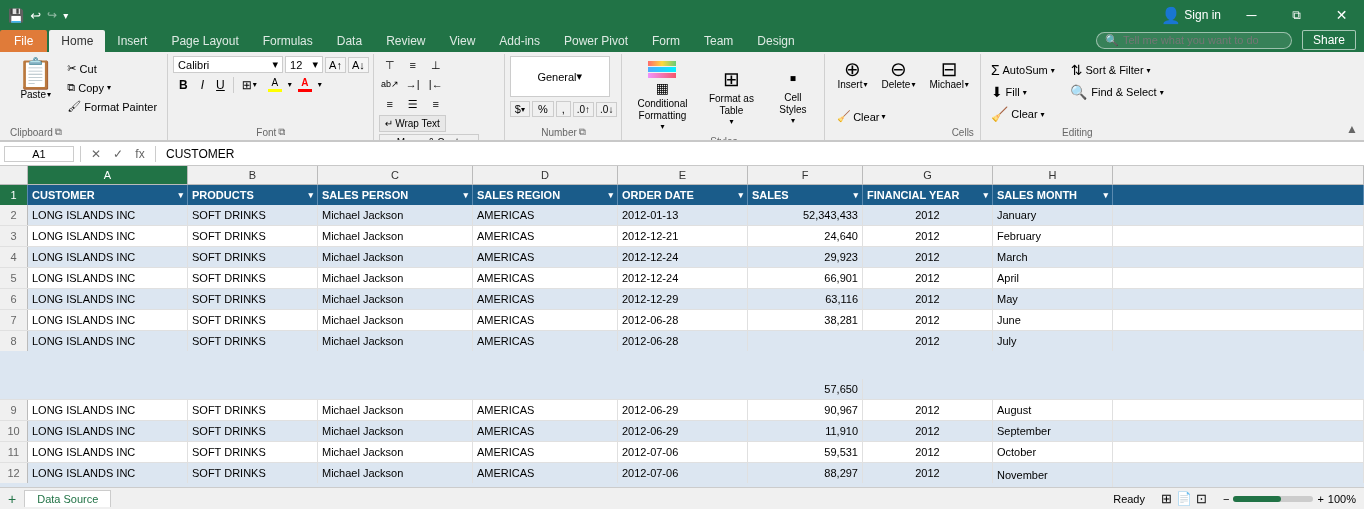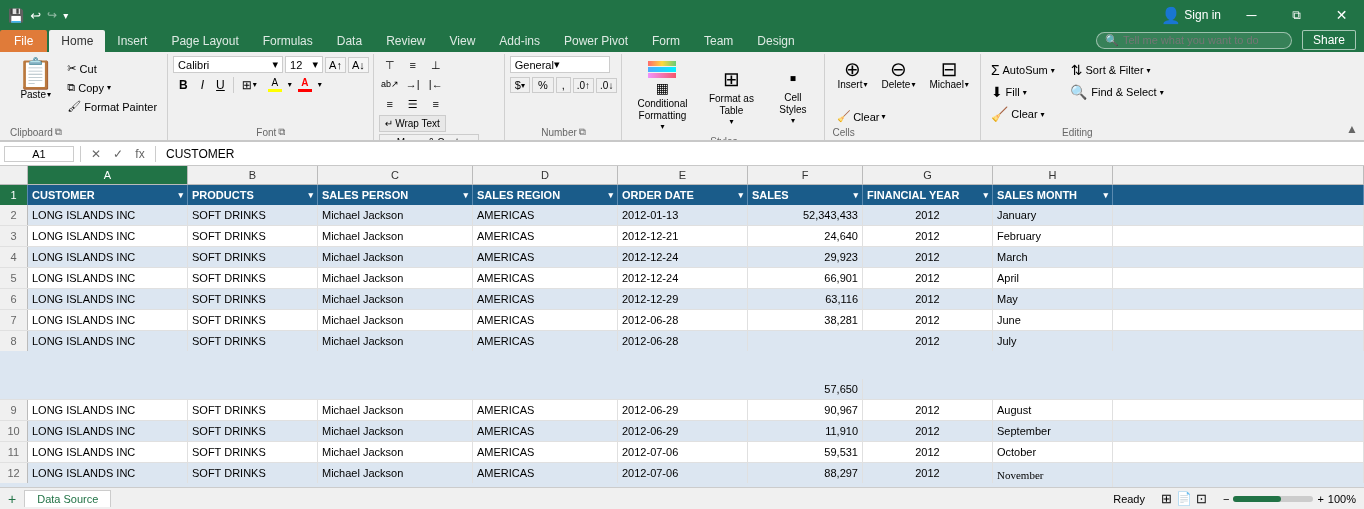--- a/index.html
+++ b/index.html
@@ -144,21 +144,21 @@
       <button style="border:1px solid #ccc; background:none; padding:2px 5px; cursor:pointer; font-size:10px; display:flex; align-items:center; gap:2px; white-space:nowrap;">
         <span>⇔</span>
         <span>Merge &amp; Center</span>
         <span style="font-size:8px;">▾</span>
       </button>
     </div>
 
   </div>
 
   <div style="display:flex; flex-direction:column; border-right:1px solid #d0d0d0; padding:2px 4px 0; min-width:115px;">
-    <div style="border:1px solid #ccc; background:white; padding:1px 4px; font-size:11px; width:100px; display:flex; align-items:center; justify-content:flex-start; cursor:pointer; margin-bottom:4px;">
+    <div style="border:1px solid #ccc; background:white; padding:13px 4px; font-size:11px; width:100px; display:flex; align-items:center; justify-content:center; cursor:pointer; margin-bottom:4px;">
       <span>General</span>
         <span>▾</span>
     </div>
     <div style="display:flex; align-items:center; gap:2px; margin-bottom:3px;">
       <button style="border:1px solid #ccc; background:none; padding:1px 4px; cursor:pointer; font-size:11px; display:flex; align-items:center;">$<span style="font-size:8px;">▾</span></button>
       <button style="border:1px solid #ccc; background:none; padding:1px 5px; cursor:pointer; font-size:11px;">%</button>
       <button style="border:1px solid #ccc; background:none; padding:1px 5px; cursor:pointer; font-size:11px;">,</button>
       <button style="border:1px solid #ccc; background:none; padding:1px 3px; cursor:pointer; font-size:10px;">.0↑</button>
       <button style="border:1px solid #ccc; background:none; padding:1px 3px; cursor:pointer; font-size:10px;">.0↓</button>
     </div>
@@ -225,21 +225,21 @@
       </div>
     </div>
 
     <div style="display:flex; align-items:center; gap:2px; margin-bottom:2px;">
       <button style="border:1px solid transparent; background:none; padding:1px 4px; cursor:pointer; font-size:11px; display:flex; align-items:center; gap:2px;">
         <span>🧹</span>
         <span>Clear</span>
         <span style="font-size:8px;">▾</span>
       </button>
     </div>
-    <div style="font-size:10px; color:#666; text-align:left; padding-bottom:2px;">Cells</div>
+    <div style="font-size:10px; color:#666; text-align:right; padding-bottom:2px;">Cells</div>
   </div>
 
   <div style="display:flex; flex-direction:column; padding:2px 4px 0; min-width:160px;">
     <div style="display:flex; gap:2px; flex:1;">
       <div style="display:flex; flex-direction:column; gap:2px; margin-top:4px;">
         <div style="display:flex; align-items:center; gap:3px; cursor:pointer; padding:1px 4px; border:1px solid transparent; border-radius:2px; font-size:11px;">
           <span style="font-size:14px;">Σ</span>
           <span>AutoSum</span>
           <span style="font-size:8px;">▾</span>
         </div>
@@ -460,21 +460,21 @@
       </div>
       <div style="display: flex; background: rgb(220, 230, 241); border-bottom: 1px solid rgb(224, 224, 224); flex-shrink: 0;">
         <div style="width: 28px; min-width: 28px; height: 20px; text-align: center; font-size: 11px; color: rgb(102, 102, 102); border-right: 1px solid rgb(187, 187, 187); background: rgb(240, 240, 240); display: flex; align-items: center; justify-content: center;">12</div>
         <div style="width: 160px; height: 20px; border-right: 1px solid rgb(224, 224, 224); padding: 0px 4px; font-size: 11px; display: flex; align-items: center; overflow: hidden; white-space: nowrap; cursor: cell;">LONG ISLANDS INC</div>
         <div style="width: 130px; height: 20px; border-right: 1px solid rgb(224, 224, 224); padding: 0px 4px; font-size: 11px; display: flex; align-items: center; overflow: hidden; white-space: nowrap; cursor: cell;">SOFT DRINKS</div>
         <div style="width: 155px; height: 20px; border-right: 1px solid rgb(224, 224, 224); padding: 0px 4px; font-size: 11px; display: flex; align-items: center; overflow: hidden; white-space: nowrap; cursor: cell;">Michael Jackson</div>
         <div style="width: 145px; height: 20px; border-right: 1px solid rgb(224, 224, 224); padding: 0px 4px; font-size: 11px; display: flex; align-items: center; overflow: hidden; white-space: nowrap; cursor: cell;">AMERICAS</div>
         <div style="width: 130px; height: 20px; border-right: 1px solid rgb(224, 224, 224); padding: 0px 4px; font-size: 11px; display: flex; align-items: center; overflow: hidden; white-space: nowrap; cursor: cell;">2012-07-06</div>
         <div style="width: 115px; height: 20px; border-right: 1px solid rgb(224, 224, 224); padding: 0px 4px; font-size: 11px; display: flex; align-items: center; overflow: hidden; white-space: nowrap; cursor: cell; justify-content: flex-end;">88,297</div>
         <div style="width: 130px; height: 20px; border-right: 1px solid rgb(224, 224, 224); padding: 0px 4px; font-size: 11px; display: flex; align-items: center; overflow: hidden; white-space: nowrap; cursor: cell; justify-content: center;">2012</div>
-        <div style="width: 120px; height: 20px; border-right: 1px solid rgb(224, 224, 224); padding: 12px 4px; font-size: 11px; display: flex; align-items: center; overflow: hidden; white-space: nowrap; cursor: cell; font-family: Liberation Serif, serif;">November</div>
+        <div style="width: 120px; height: 20px; border-right: 1px solid rgb(224, 224, 224); padding: 12px 4px; font-size: 11px; display: flex; align-items: center; overflow: hidden; white-space: nowrap; cursor: cell;">November</div>
         <div style="flex: 1 1 0%; height: 20px; border-right: 1px solid rgb(224, 224, 224);"></div>
       </div>
     </div>
 </div>
 
 <div style="height:22px; background:#f0f0f0; border-top:1px solid #ccc; display:flex; align-items:center; justify-content:space-between; padding:0 8px; font-size:11px;">
   <div style="display:flex; gap:8px; align-items:center;">
     <span style="cursor:pointer; font-size:14px; color:#217346;">+</span>
     <div style="padding:2px 12px; border:1px solid #ccc; background:white; cursor:pointer; font-size:11px; border-bottom:none; color:#217346;">Data Source</div>
   </div>

